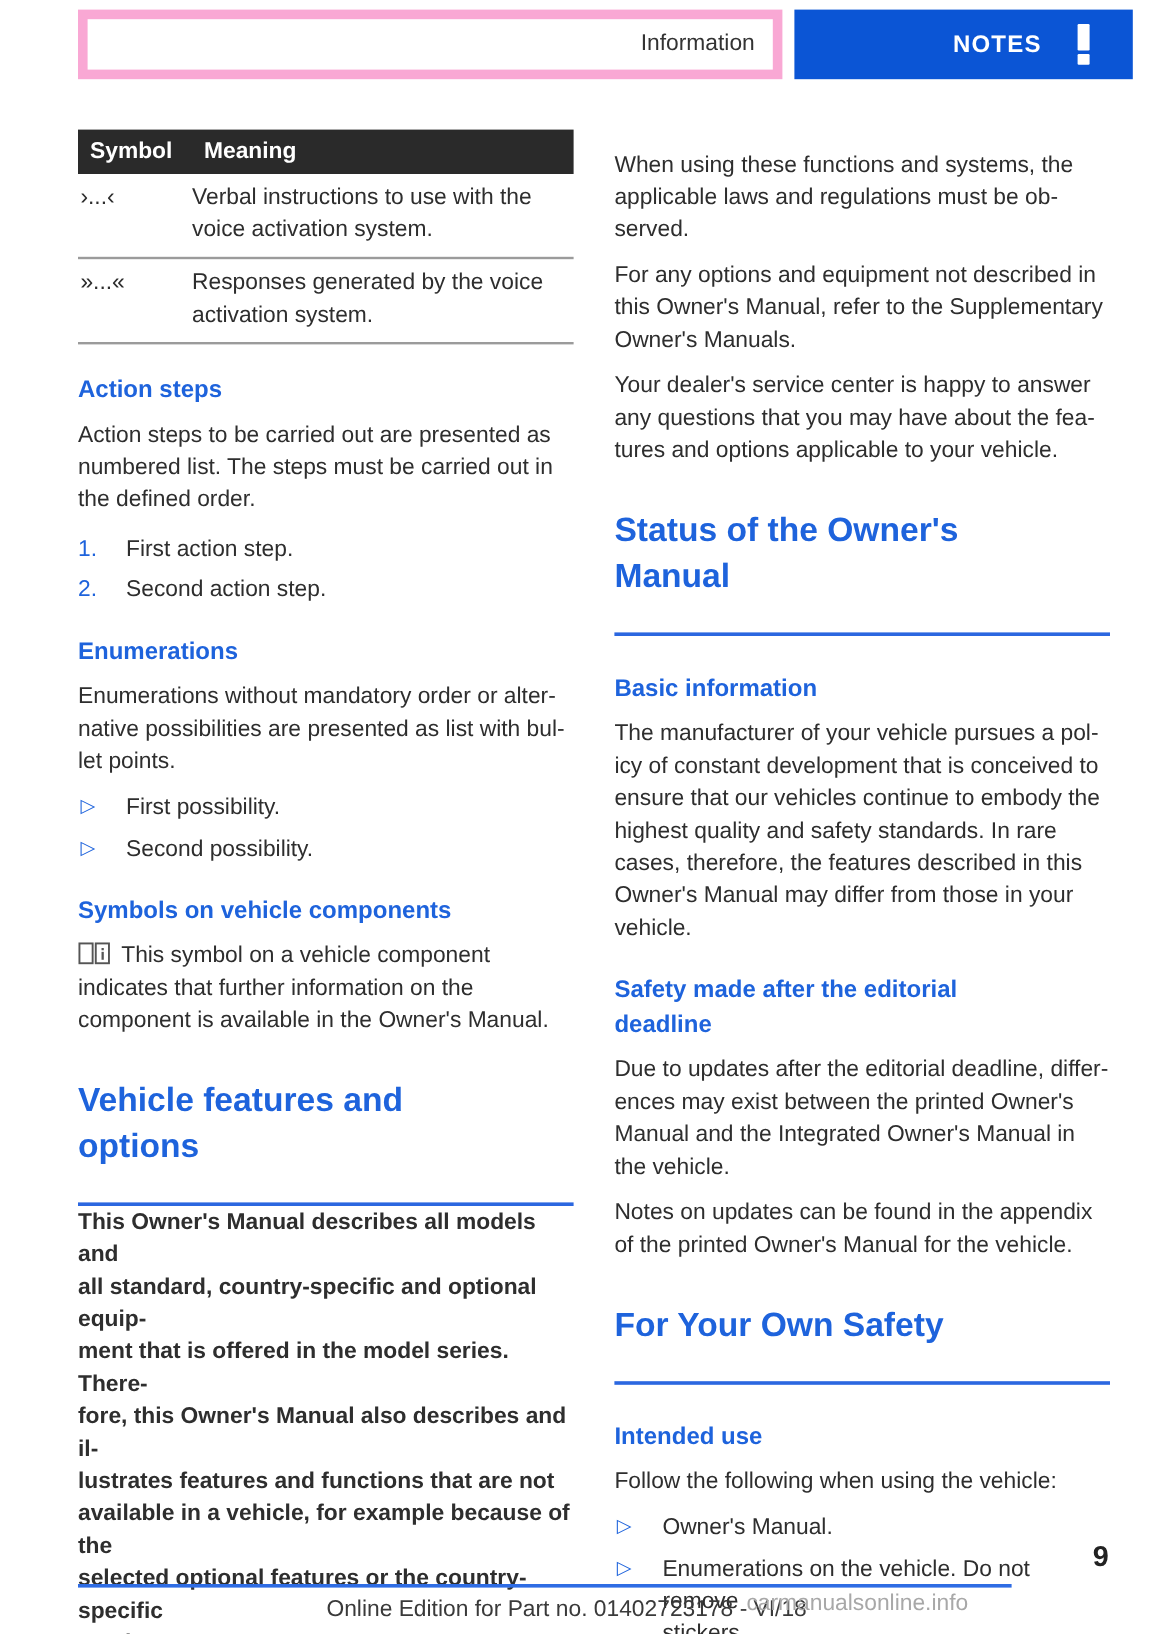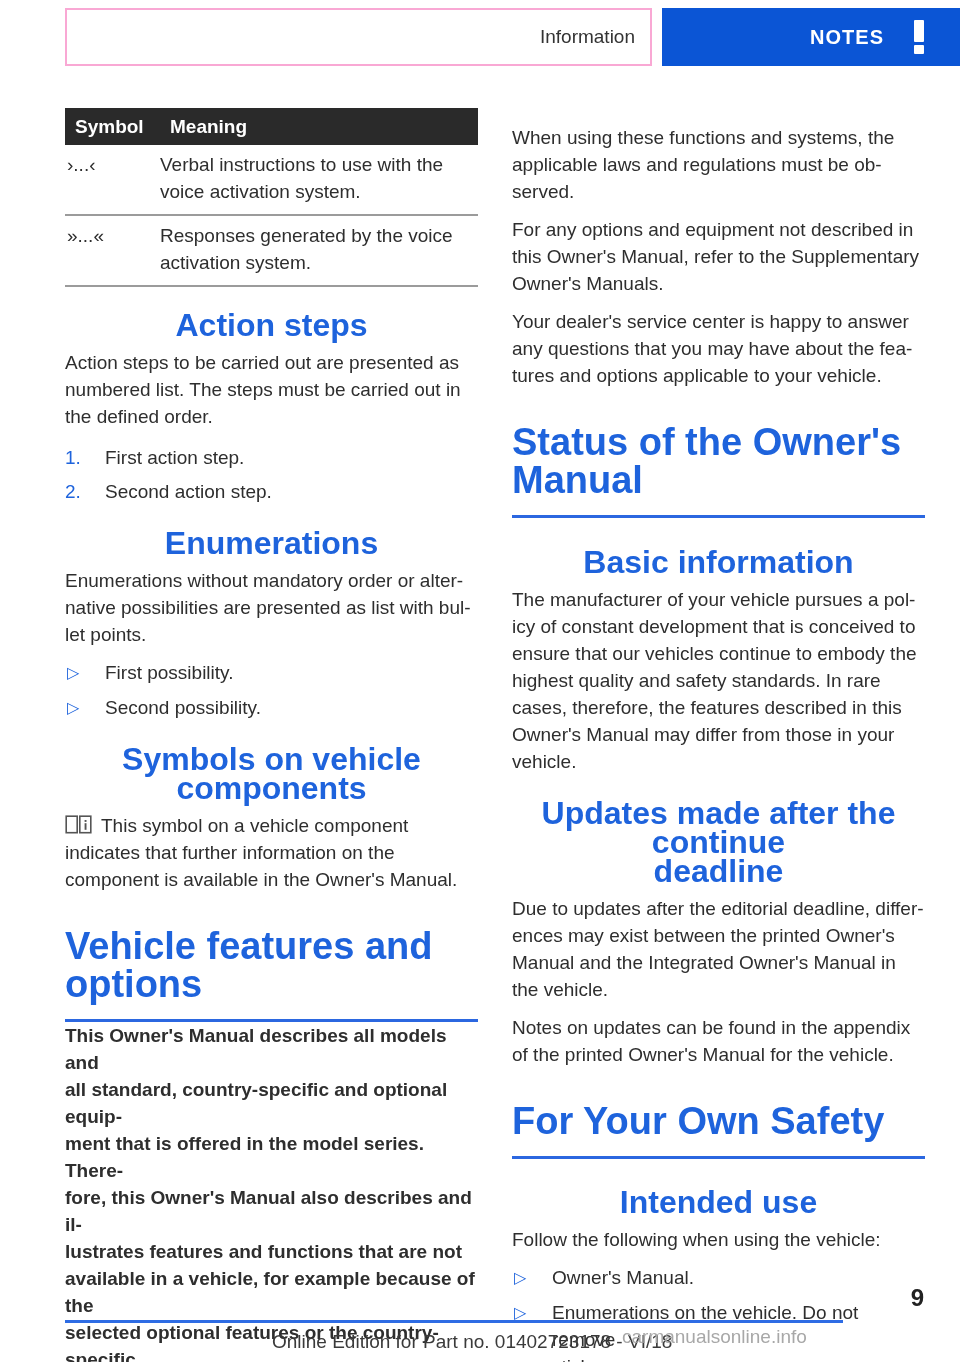--- a/index.html
+++ b/index.html
@@ -6,44 +6,44 @@
   html,body { background:#ffffff; }
   .page {
     position:relative; width:960px; height:1362px; margin:0 auto;
     background:#ffffff; overflow:hidden;
     font-family:"Liberation Sans", sans-serif; color:#2e2e2e;
   }
   
   .header { position:absolute; top:8px; left:65px; right:0; height:58px; }
   .info-box {
     position:absolute; left:0; top:0; width:587px; height:58px;
-    border:2px solid #f9a8d4; display:flex; align-items:center;
+    border:8px solid #f9a8d4; display:flex; align-items:center;
     justify-content:flex-end; padding-right:15px;
   }
   .info-label { font-size:19px; color:#333; }
   .notes-box {
-    position:absolute; left:597px; right:0; top:0; height:58px;
+    position:absolute; left:597px; right:16px; top:0; height:58px;
     background:#0b55d5; display:flex; align-items:center;
     justify-content:flex-end; padding-right:36px;
   }
   .notes-label { color:#fff; font-size:20px; font-weight:bold; letter-spacing:1px; }
   .excl-icon { margin-left:30px; width:10px; height:34px; position:relative; }
   .excl-bar { position:absolute; top:0; left:0; width:10px; height:22px; background:#fff; border-radius:1px; }
   .excl-dot { position:absolute; bottom:0; left:0; width:10px; height:9px; background:#fff; border-radius:1px; }
   
   .columns {
     position:absolute; top:100px; left:65px; width:860px;
     display:grid; grid-template-columns:413px 413px; column-gap:34px;
   }
   .lines { white-space:pre-line; }
   p.body { font-size:19px; line-height:27px; margin:0 0 11px 0; color:#2e2e2e; }
-  h2.sec { font-size:32px; line-height:29px; font-weight:bold; color:#1e63dc; margin:24px 0 9px 0;text-align:center; }
+  h2.sec { font-size:20px; line-height:29px; font-weight:bold; color:#1e63dc; margin:24px 0 9px 0; }
   h1.chap {
-    font-size:38px; line-height:38px; font-weight:bold; color:#1e63dc;
-    margin:34px 0 0 0; padding-bottom:16px; border-bottom:3px solid #2b67e0;
+    font-size:28px; line-height:38px; font-weight:bold; color:#1e63dc;
+    margin:34px 0 0 0; padding-bottom:28px; border-bottom:3px solid #2b67e0;
   }
   .after-rule { margin-top:16px;font-weight:bold; }
   
   table.symtable { width:100%; border-collapse:collapse; margin-top:8px; font-size:19px; line-height:27px; }
   table.symtable th {
     background:#2a2a2a; color:#fff; font-weight:bold; text-align:left;
     padding:5px 0 5px 10px; font-size:19px;
   }
   table.symtable th.sym-col { width:95px;margin-top:40px; }
   table.symtable td { vertical-align:top; padding:6px 0 9px 0; border-bottom:2px solid #9b9b9b; }
@@ -178,21 +178,21 @@
 
       <h2 class="sec" style="margin-top:30px;">Basic information</h2>
       <p class="body lines">The manufacturer of your vehicle pursues a pol-
 icy of constant development that is conceived to
 ensure that our vehicles continue to embody the
 highest quality and safety standards. In rare
 cases, therefore, the features described in this
 Owner's Manual may differ from those in your
 vehicle.</p>
 
-      <h2 class="sec lines">Updates made after the continue
+      <h2 class="sec lines">Safety made after the editorial
 deadline</h2>
       <p class="body lines">Due to updates after the editorial deadline, differ-
 ences may exist between the printed Owner's
 Manual and the Integrated Owner's Manual in
 the vehicle.</p>
       <p class="body lines">Notes on updates can be found in the appendix
 of the printed Owner's Manual for the vehicle.</p>
 
       <h1 class="chap">For Your Own Safety</h1>
 

